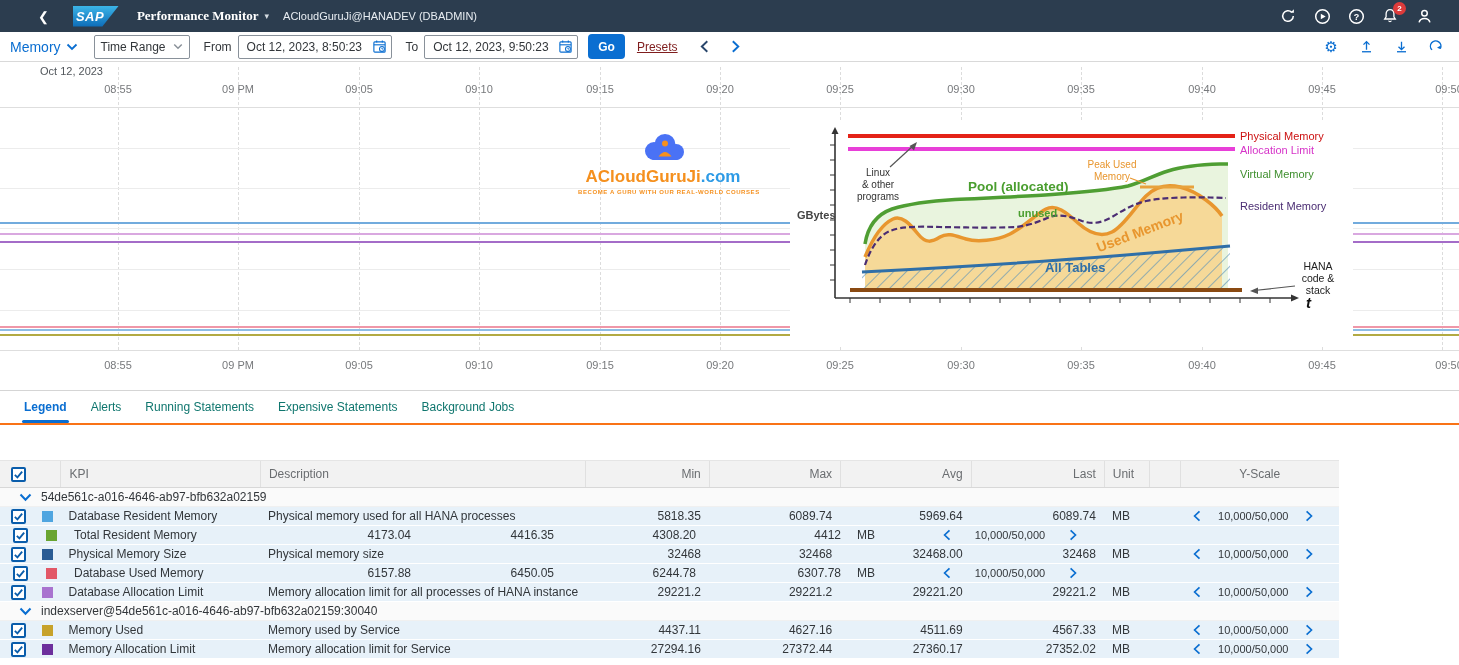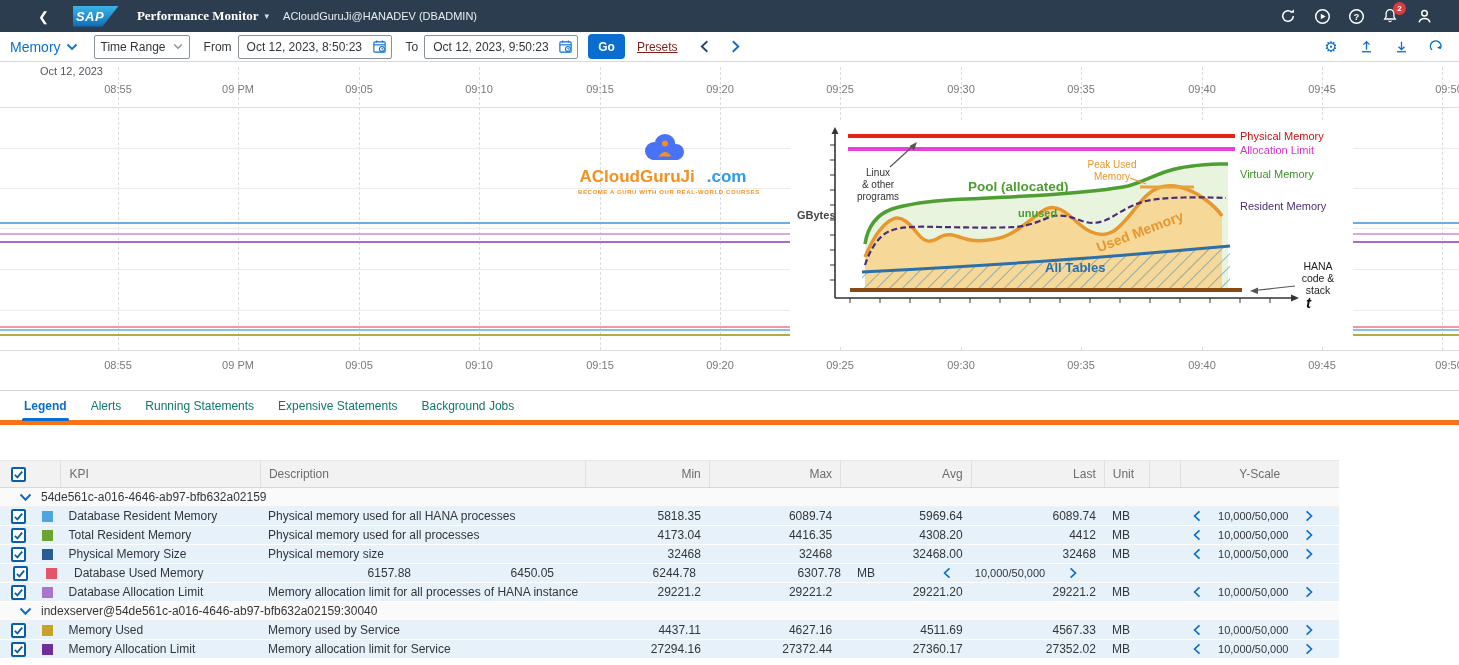--- a/index.html
+++ b/index.html
@@ -38,28 +38,28 @@
   .date-label { position:absolute; top:3px; left:40px; font-size:11px; color:#52575c; }
   .tick { position:absolute; width:70px; margin-left:-35px; text-align:center; font-size:11px; color:#77797c; }
   .tick.top { top:21px; } .tick.bot { top:297px; }
   .vgrid { position:absolute; top:5px; height:283px; width:0; border-left:1px dashed #dcdcdc; }
   .hline { position:absolute; left:0; width:1459px; height:1px; background:#ececec; }
   .hline.border { background:#dedede; }
   .series { position:absolute; left:0; width:1459px; height:2px; }
 
   .watermark { position:absolute; top:70px; left:578px; width:170px; text-align:center; }
   .wm-brand { font-size:17px; font-weight:bold; margin-top:1px; }
-  .wm-orange { color:#f5901e; } .wm-blue { color:#2e9be6;padding-left:12px; }
+  .wm-orange { color:#f5901e; } .wm-blue { color:#2e9be6; }
   .wm-tag { font-size:6px; color:#f5901e; font-weight:bold; letter-spacing:0.6px; margin-top:2px; white-space:nowrap; }
 
   .diagram-box { position:absolute; top:58px; left:790px; width:563px; height:227px; background:#fff; }
   .diagram text { font-family:"Liberation Sans",sans-serif; }
 
   
-  .tabbar { position:absolute; top:390px; left:0; width:100%; height:35px; background:#fff; border-top:1px solid #d5d5d5; border-bottom:5px solid #f97316; display:flex; align-items:center; }
+  .tabbar { position:absolute; top:390px; left:0; width:100%; height:35px; background:#fff; border-top:1px solid #d5d5d5; border-bottom:2px solid #f97316; display:flex; align-items:center; }
   .tab { margin-left:24px; font-size:12px; color:#0f766e; height:35px; display:flex; align-items:center; position:relative; cursor:pointer; }
   .tab.active { color:#0a6ed1; font-weight:bold; }
   .tab.active::after { content:""; position:absolute; left:-2px; right:-2px; bottom:2px; height:3px; background:#0a6ed1; border-radius:2px; }
 
   
   .table { position:absolute; top:460px; left:0; width:1339px; }
   .trow { display:flex; align-items:center; height:19px; background:#e7f1f9; border-bottom:1px solid #fff; font-size:12px; color:#32363a; }
   .thead { height:28px; background:#f2f2f2; border-top:1px solid #e5e5e5; border-bottom:1px solid #d8d8d8; color:#6a6d70; }
   .grouprow { background:#fafafa; border-bottom:1px solid #f0f0f0; color:#32363a; }
   .c { height:100%; display:flex; align-items:center; padding:0 8px; overflow:hidden; white-space:nowrap; }
@@ -436,21 +436,20 @@
           <span class="checkbox">
             <svg width="11" height="11" viewBox="0 0 12 12">
               <polyline points="2,6.5 4.8,9.2 10,2.8" fill="none" stroke="#0a5dab" stroke-width="2"></polyline>
             </svg>
           </span>
         </div>
       <div class="c c-sw">
           <span class="swatch" style="background: rgb(105, 165, 50);"></span>
         </div>
       <div class="c c-kpi">Total Resident Memory</div>
-      <div class="c c-desc">Physical memory used for all processes</div>
       <div class="c c-num c-min">4173.04</div>
       <div class="c c-num c-max">4416.35</div>
       <div class="c c-num c-avg">4308.20</div>
       <div class="c c-num c-last">4412</div>
       <div class="c c-unit">MB</div>
       <div class="c c-sp"></div>
       <div class="c c-ys">
         <span class="ys-chev left">
             <svg width="8" height="12" viewBox="0 0 9 13">
               <polyline points="7.3,1.2 1.8,6.5 7.3,11.8" fill="none" stroke="#0a6ed1" stroke-width="1.9"></polyline>

